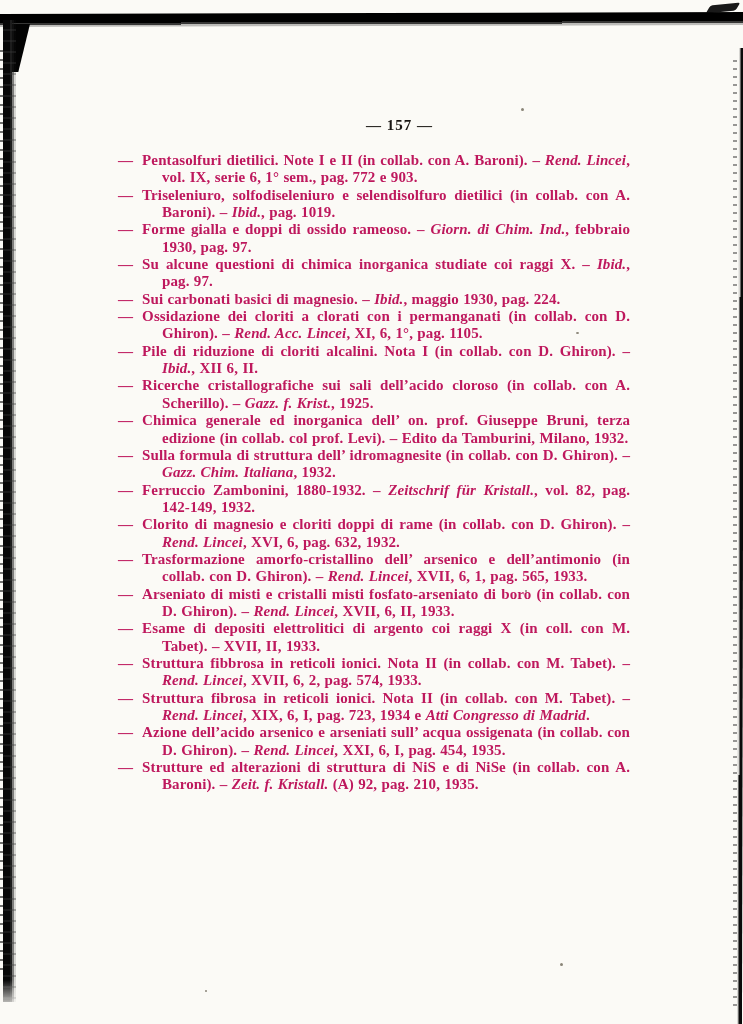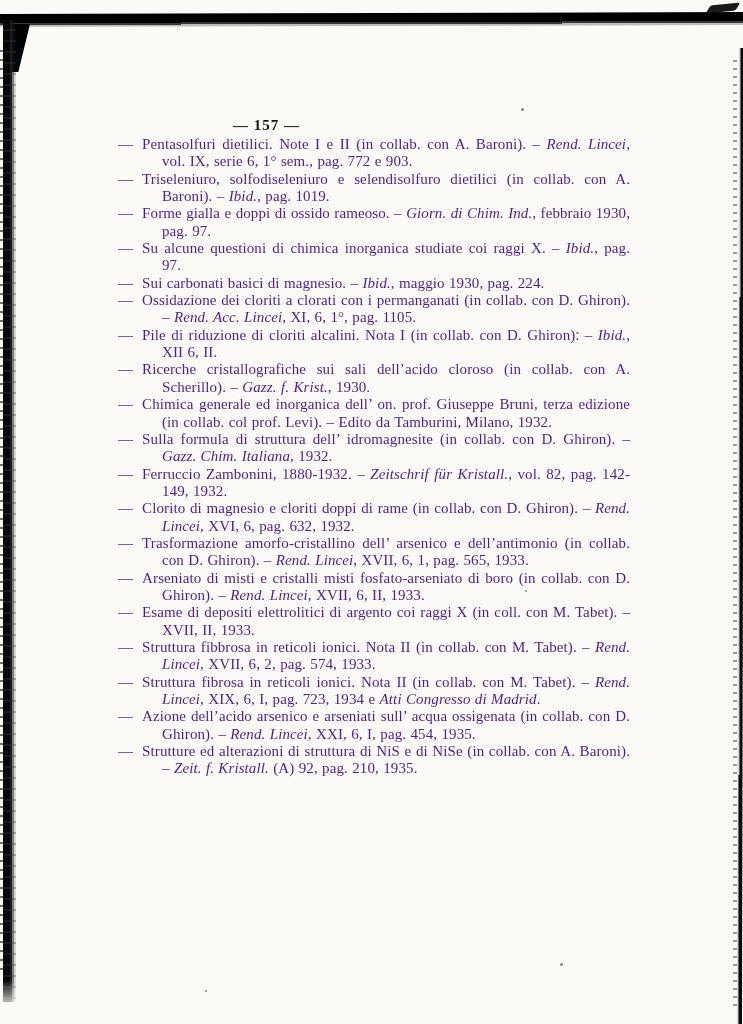--- a/index.html
+++ b/index.html
@@ -50,26 +50,26 @@
   }
   .speck{position:absolute;background:#8a8578;border-radius:50%;}
   .speck1{left:521px;top:108px;width:3px;height:3px;}
   .speck2{left:576px;top:332px;width:3px;height:2px;}
   .speck3{left:525px;top:590px;width:2px;height:2px;}
   .speck4{left:560px;top:963px;width:3px;height:3px;}
   .speck5{left:205px;top:990px;width:2px;height:2px;}
   
   .page-number{
     position:absolute;left:233px;top:117px;width:200px;
-    text-align:left;font-size:15px;font-weight:700;color:#181512;
+    text-align:right;font-size:15px;font-weight:700;color:#181512;
     letter-spacing:1px;
   }
   .biblist{
-    position:absolute;left:118px;top:136px;width:512px;
-    font-size:15px;line-height:17.35px;font-weight:400;color:#4c1d95;
+    position:absolute;left:118px;top:152px;width:512px;
+    font-size:15px;line-height:17.35px;font-weight:700;color:#be185d;
     text-align:justify;letter-spacing:0.1px;word-spacing:0.5px;
     hyphens:auto;-webkit-hyphens:auto;
   }
   .entry{padding-left:44px;text-indent:-44px;}
   .dash{margin-right:9px;}
   .it{font-style:italic;}
 </style>
 </head>
 <body>
 
@@ -91,21 +91,21 @@
   <div class="page-number">— 157 —</div>
 
   <div class="biblist">
       <div class="entry"><span class="dash">—</span><span class="seg">Pentasolfuri dietilici. Note I e II (in collab. con A. Baroni). – </span><span class="seg it">Rend. Lincei</span><span class="seg">, vol. IX, serie 6, 1° sem., pag. 772 e 903.</span></div>
       <div class="entry"><span class="dash">—</span><span class="seg">Triseleniuro, solfodiseleniuro e selendisolfuro dietilici (in collab. con A. Baroni). – </span><span class="seg it">Ibid.</span><span class="seg">, pag. 1019.</span></div>
       <div class="entry"><span class="dash">—</span><span class="seg">Forme gialla e doppi di ossido rameoso. – </span><span class="seg it">Giorn. di Chim. Ind.</span><span class="seg">, febbraio 1930, pag. 97.</span></div>
       <div class="entry"><span class="dash">—</span><span class="seg">Su alcune questioni di chimica inorganica studiate coi raggi X. – </span><span class="seg it">Ibid.</span><span class="seg">, pag. 97.</span></div>
       <div class="entry"><span class="dash">—</span><span class="seg">Sui carbonati basici di magnesio. – </span><span class="seg it">Ibid.</span><span class="seg">, maggio 1930, pag. 224.</span></div>
       <div class="entry"><span class="dash">—</span><span class="seg">Ossidazione dei cloriti a clorati con i permanganati (in collab. con D. Ghiron). – </span><span class="seg it">Rend. Acc. Lincei</span><span class="seg">, XI, 6, 1°, pag. 1105.</span></div>
       <div class="entry"><span class="dash">—</span><span class="seg">Pile di riduzione di cloriti alcalini. Nota I (in collab. con D. Ghiron). – </span><span class="seg it">Ibid.</span><span class="seg">, XII 6, II.</span></div>
-      <div class="entry"><span class="dash">—</span><span class="seg">Ricerche cristallografiche sui sali dell’acido cloroso (in collab. con A. Scherillo). – </span><span class="seg it">Gazz. f. Krist.</span><span class="seg">, 1930.</span></div>
+      <div class="entry"><span class="dash">—</span><span class="seg">Ricerche cristallografiche sui sali dell’acido cloroso (in collab. con A. Scherillo). – </span><span class="seg it">Gazz. f. Krist.</span><span class="seg">, 1925.</span></div>
       <div class="entry"><span class="dash">—</span><span class="seg">Chimica generale ed inorganica dell’ on. prof. Giuseppe Bruni, terza edizione (in collab. col prof. Levi). – Edito da Tamburini, Milano, 1932.</span></div>
       <div class="entry"><span class="dash">—</span><span class="seg">Sulla formula di struttura dell’ idromagnesite (in collab. con D. Ghiron). – </span><span class="seg it">Gazz. Chim. Italiana</span><span class="seg">, 1932.</span></div>
       <div class="entry"><span class="dash">—</span><span class="seg">Ferruccio Zambonini, 1880-1932. – </span><span class="seg it">Zeitschrif für Kristall.</span><span class="seg">, vol. 82, pag. 142-149, 1932.</span></div>
       <div class="entry"><span class="dash">—</span><span class="seg">Clorito di magnesio e cloriti doppi di rame (in collab. con D. Ghiron). – </span><span class="seg it">Rend. Lincei</span><span class="seg">, XVI, 6, pag. 632, 1932.</span></div>
       <div class="entry"><span class="dash">—</span><span class="seg">Trasformazione amorfo-cristallino dell’ arsenico e dell’antimonio (in collab. con D. Ghiron). – </span><span class="seg it">Rend. Lincei</span><span class="seg">, XVII, 6, 1, pag. 565, 1933.</span></div>
       <div class="entry"><span class="dash">—</span><span class="seg">Arseniato di misti e cristalli misti fosfato-arseniato di boro (in collab. con D. Ghiron). – </span><span class="seg it">Rend. Lincei</span><span class="seg">, XVII, 6, II, 1933.</span></div>
       <div class="entry"><span class="dash">—</span><span class="seg">Esame di depositi elettrolitici di argento coi raggi X (in coll. con M. Tabet). – XVII, II, 1933.</span></div>
       <div class="entry"><span class="dash">—</span><span class="seg">Struttura fibbrosa in reticoli ionici. Nota II (in collab. con M. Tabet). – </span><span class="seg it">Rend. Lincei</span><span class="seg">, XVII, 6, 2, pag. 574, 1933.</span></div>
       <div class="entry"><span class="dash">—</span><span class="seg">Struttura fibrosa in reticoli ionici. Nota II (in collab. con M. Tabet). – </span><span class="seg it">Rend. Lincei</span><span class="seg">, XIX, 6, I, pag. 723, 1934 e </span><span class="seg it">Atti Congresso di Madrid</span><span class="seg">.</span></div>
       <div class="entry"><span class="dash">—</span><span class="seg">Azione dell’acido arsenico e arseniati sull’ acqua ossigenata (in collab. con D. Ghiron). – </span><span class="seg it">Rend. Lincei</span><span class="seg">, XXI, 6, I, pag. 454, 1935.</span></div>

